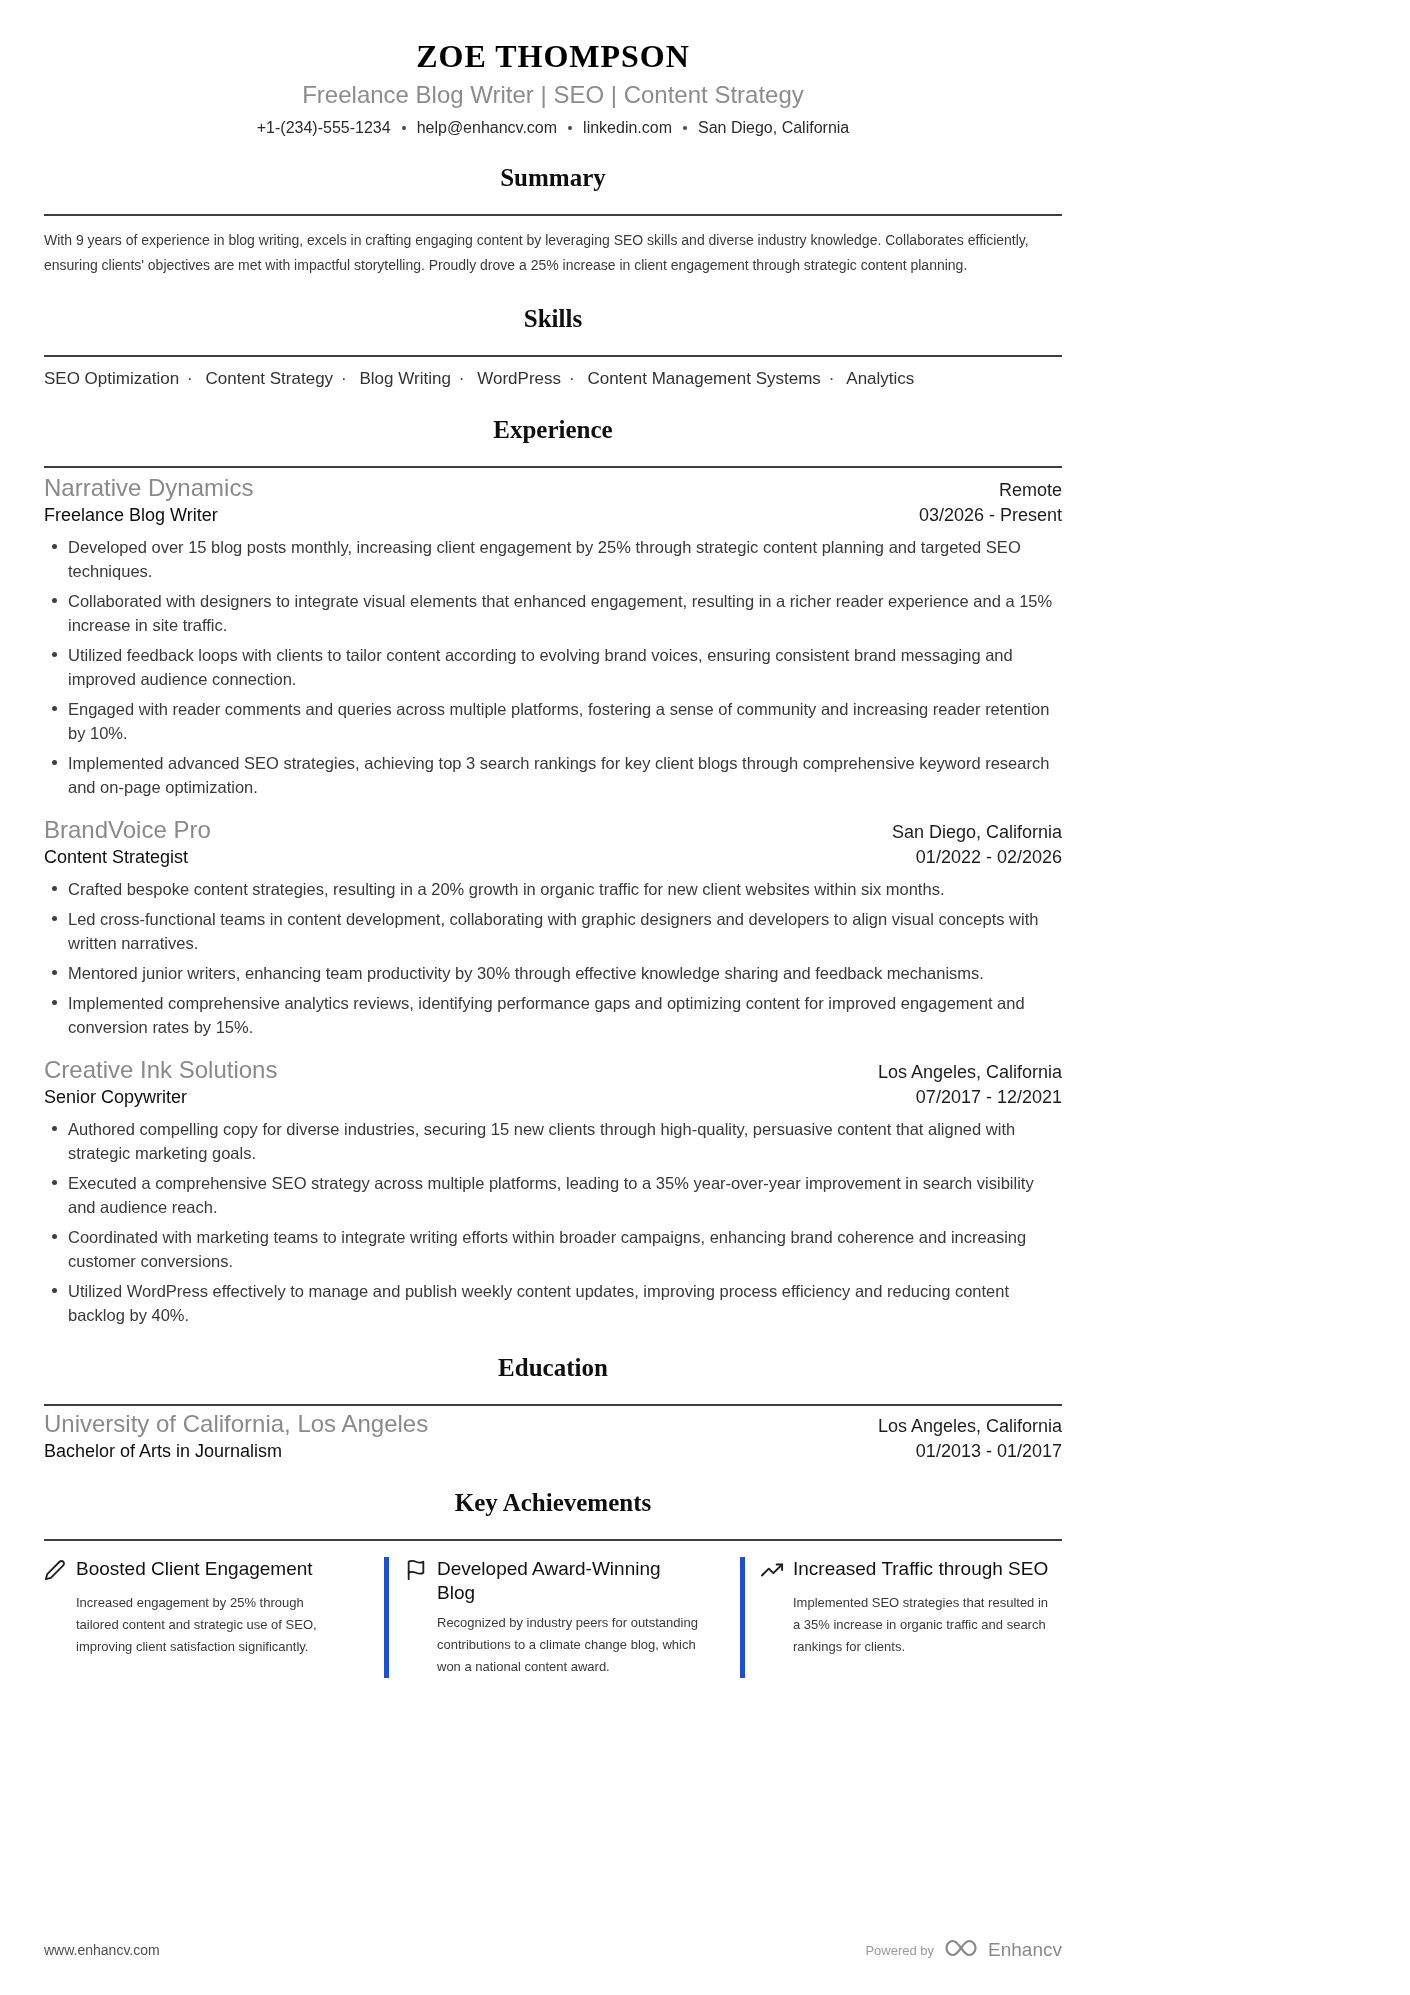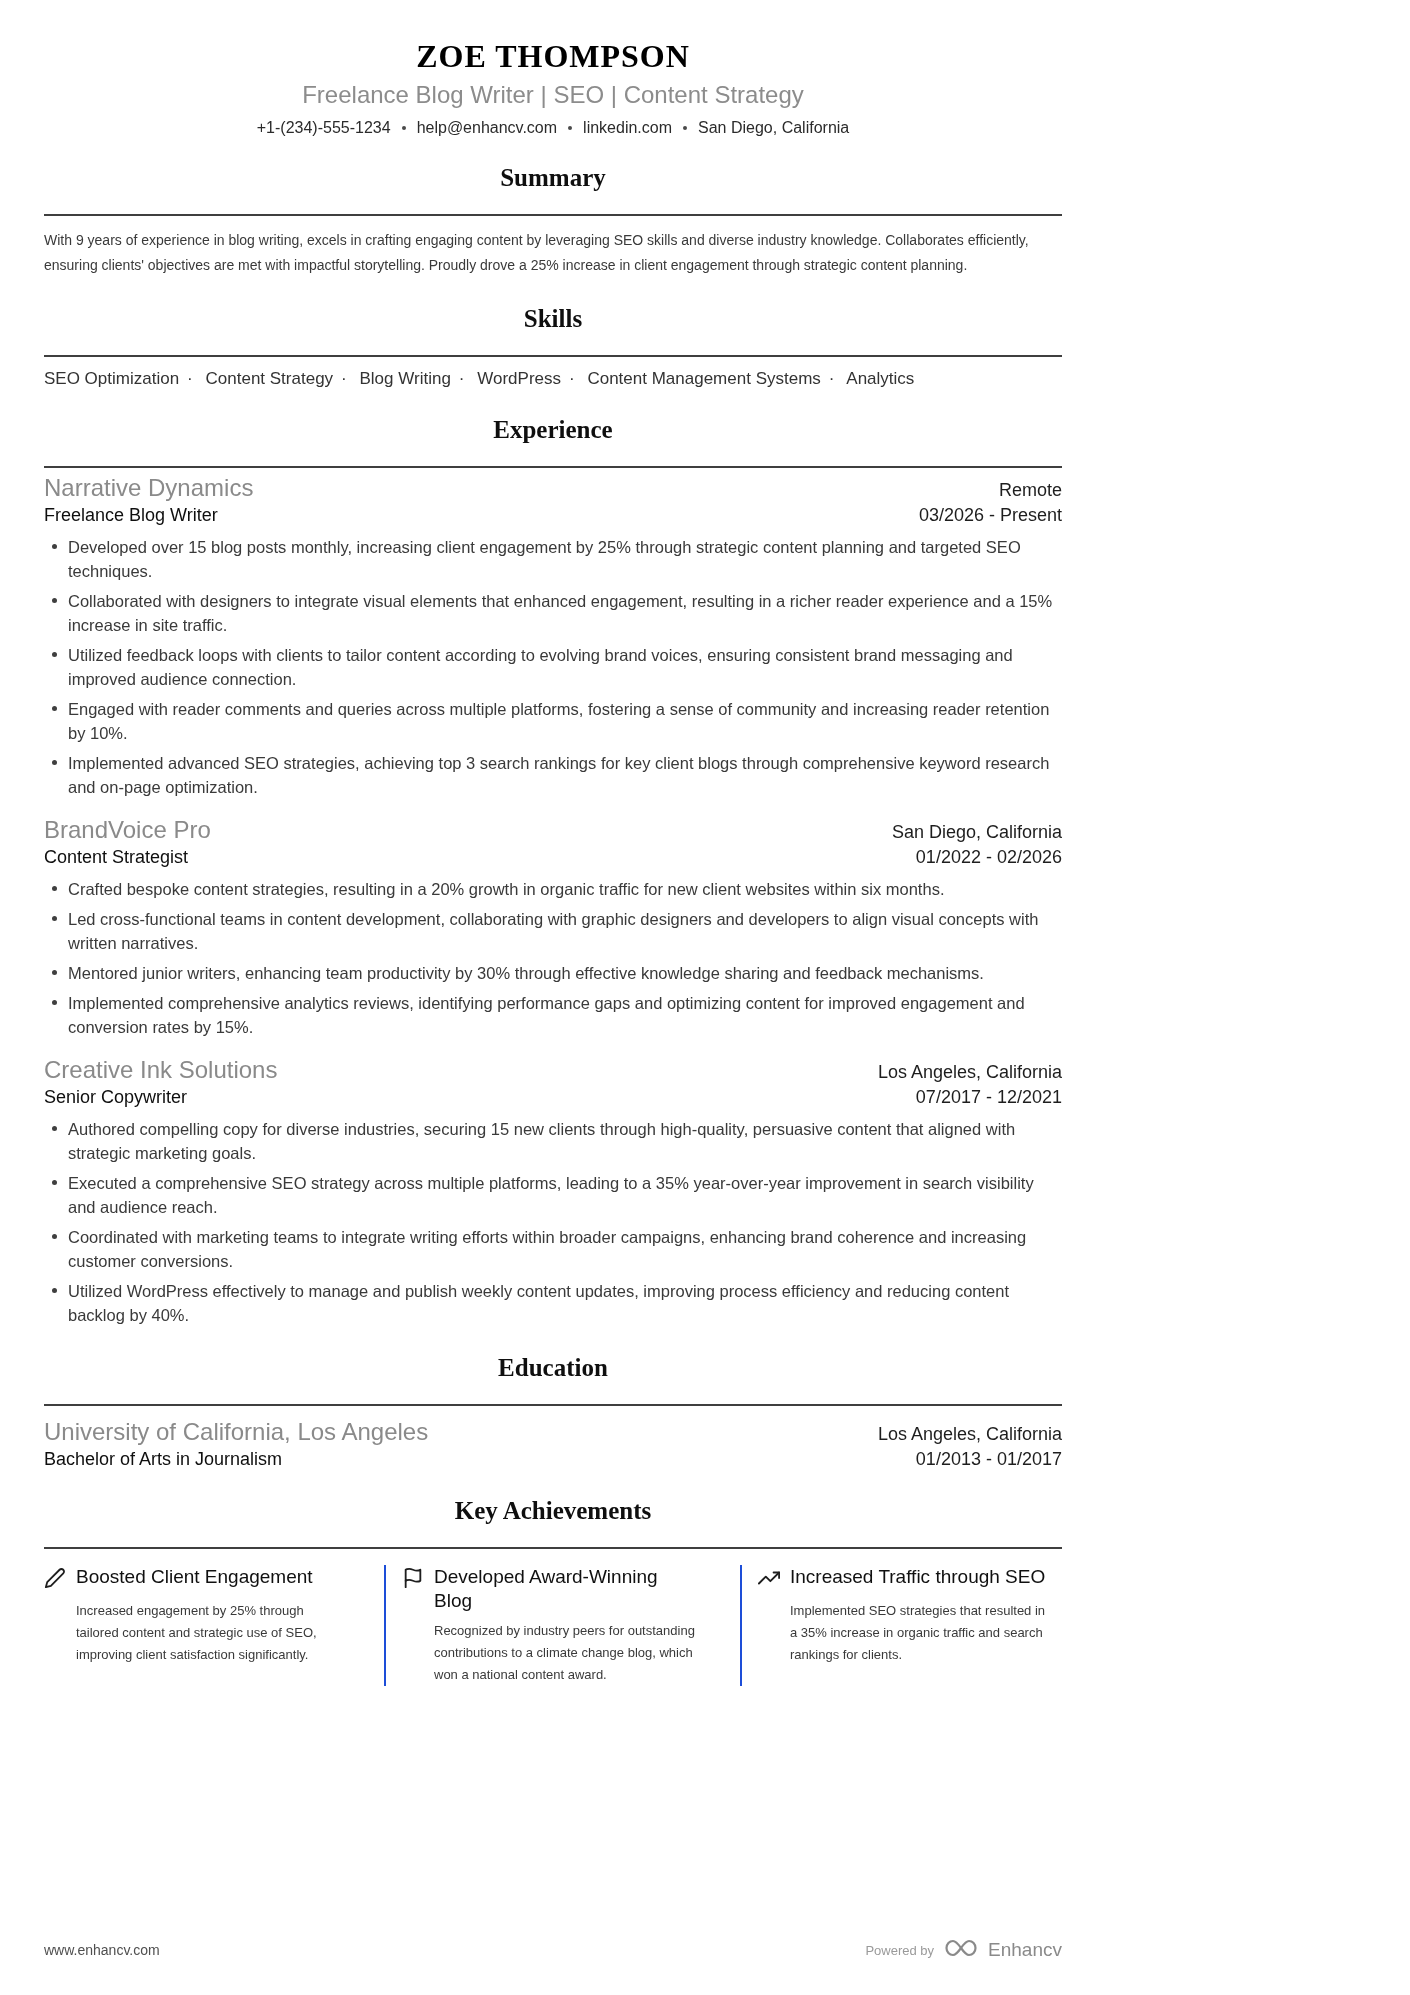--- a/index.html
+++ b/index.html
@@ -45,26 +45,26 @@
   ul.bullets li {
     position:relative; padding-left:24px; font-size:16.5px; line-height:24px;
     color:#3a3a3a; margin-bottom:6px;
   }
   ul.bullets li::before {
     content:""; position:absolute; left:8px; top:9px;
     width:5px; height:5px; border-radius:50%; background:#3f3f3f;
   }
 
   
-  .edu { margin-top:12px; }
+  .edu { margin-top:4px; }
 
   
   .achievements { display:flex; margin-top:16px; }
   .ach { flex:0 0 340px; padding-right:42px; }
-  .ach + .ach { border-left:2px solid #1d4ed8; padding-left:16px; flex:0 0 356px; }
+  .ach + .ach { border-left:5px solid #1d4ed8; padding-left:16px; flex:0 0 356px; }
   .ach-head { display:flex; align-items:flex-start; gap:10px; }
   .ach-icon { flex:none; margin-top:2px; }
   .ach-title { font-size:19px; font-weight:400; color:#101010; line-height:24px; }
   .ach-text { margin-top:7px; margin-left:32px; font-size:13px; line-height:22px; color:#3a3a3a; }
 
   
   .footer {
     position:absolute; left:44px; bottom:32px; width:1018px;
     display:flex; justify-content:space-between; align-items:center;
   }

